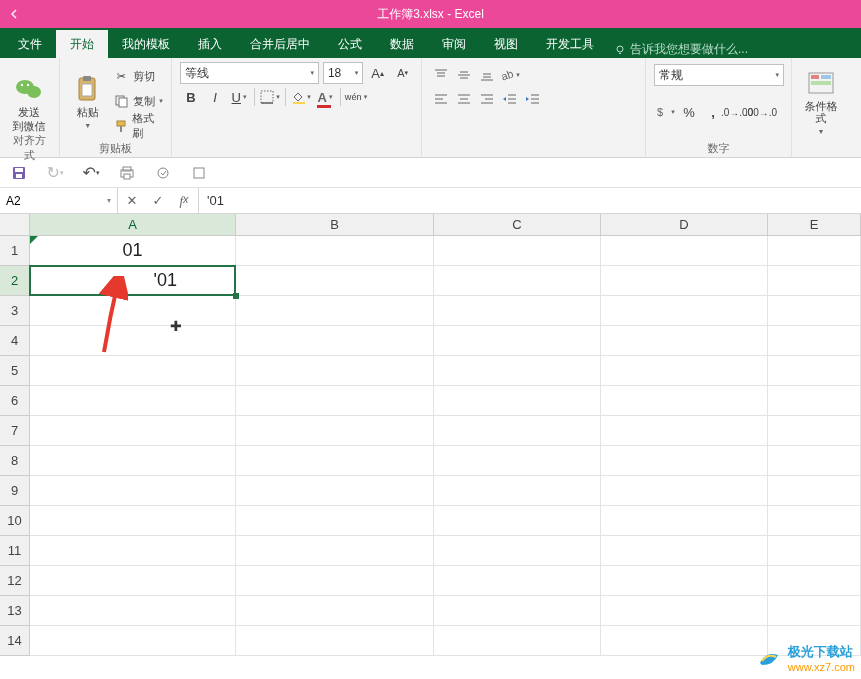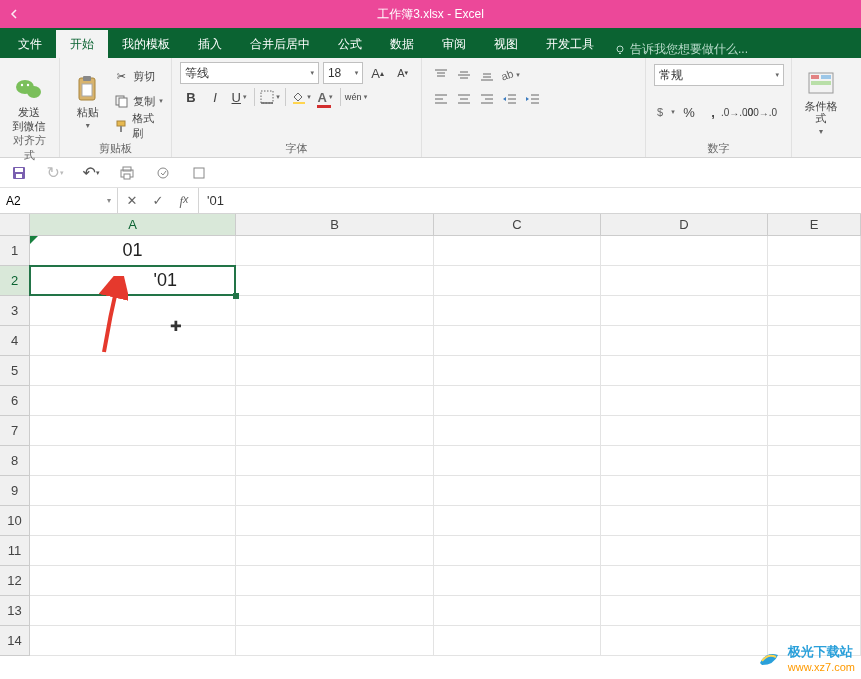--- a/index.html
+++ b/index.html
@@ -212,21 +212,20 @@
           <div class="ribbtn arrow">
               <span style="position:relative"><b style="color:#666">A</b><span style="position:absolute;left:-1px;bottom:-3px;width:14px;height:3px;background:#d32f2f"></span></span>
             </div>
           <div style="width:1px;height:18px;background:#ccc;margin:0 2px"></div>
           <div class="ribbtn arrow" style="font-size:11px">
               <sup>wén</sup>
             </div>
         </div>
       </div>
     </div>
-    <div class="group-label">字体</div>
   </div>
 
   <div class="group" style="width:224px">
     <div class="group-body">
       <div class="align-col" style="padding-top:2px">
         <div style="display:flex;gap:1px">
           <div class="ribbtn">
               <svg width="16" height="16">
                 <line x1="2" y1="3" x2="14" y2="3" stroke="#666"></line>
                 <line x1="4" y1="6" x2="12" y2="6" stroke="#666"></line>

